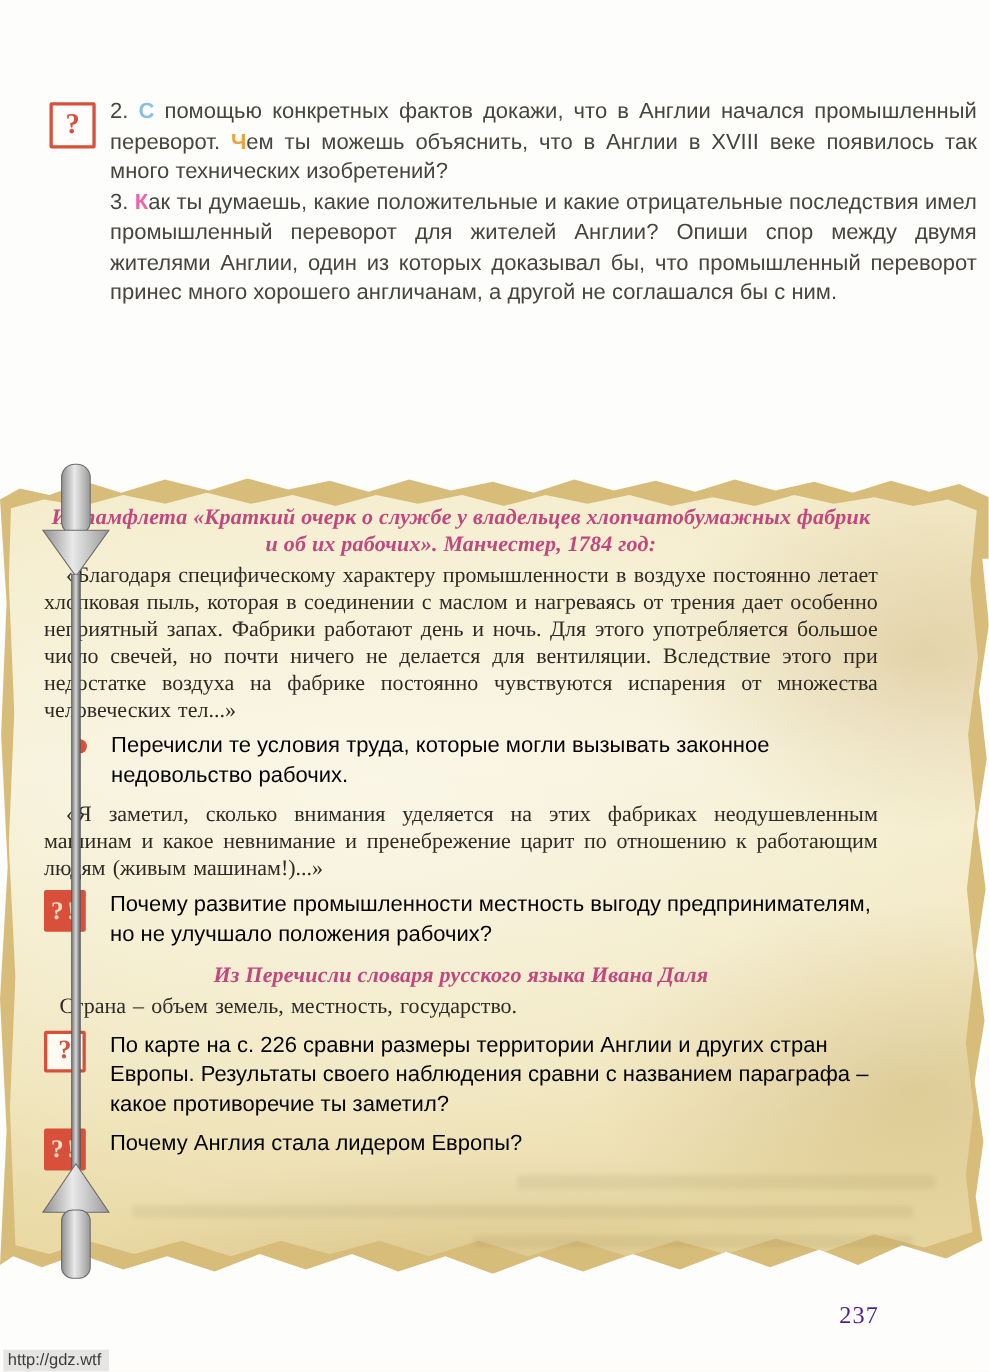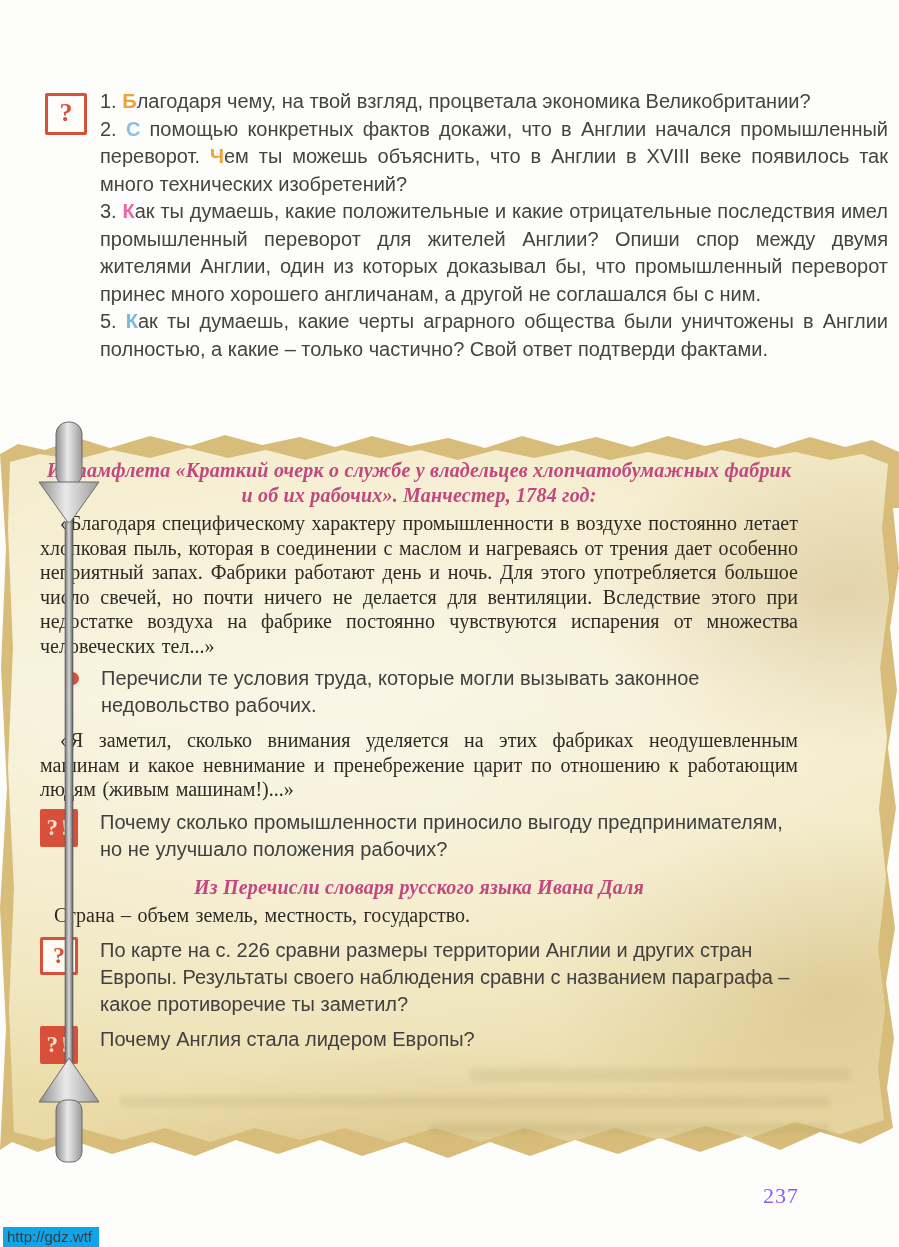--- a/index.html
+++ b/index.html
@@ -52,53 +52,51 @@
   .ghost{position:absolute;background:rgba(115,95,55,.09);filter:blur(2px);border-radius:4px;}
 
   .parch-content{position:absolute;left:40px;top:30px;width:758px;}
   .ph{font:italic 600 20px/25px "Liberation Serif","DejaVu Serif",serif;color:#c3477f;
       text-align:center;margin:0 0 3px;letter-spacing:.2px;}
   .pq{font:20px/24.5px "Liberation Serif","DejaVu Serif",serif;color:#2e2a24;
       text-align:justify;text-indent:20px;word-spacing:1.5px;margin:0 0 7px;}
   .pp{text-indent:0;text-align:left;margin:0 0 10px 14px;}
   .pi{display:flex;align-items:flex-start;margin:0 0 8px;}
   .pi p{flex:1;margin:0 0 0 22px;font:20px/27px "Liberation Sans","DejaVu Sans",sans-serif;
-        color:#404040;text-align:left;}
+        color:#000000;text-align:left;}
   .pb{margin:0 0 9px;}
   .dot{flex:none;width:13px;height:13px;border-radius:50%;background:#d8503a;margin:7px 0 0 26px;}
   .pb p{margin-left:22px;}
   .ibox{flex:none;width:38px;height:38px;border-radius:2px;text-align:center;}
   .ibox-bang{background:#d8503a;color:#f9ddc8;font:700 23px/38px "Liberation Serif",serif;letter-spacing:3px;}
   .ibox-mark{background:#fdfbf2;border:3px solid #d8503a;width:32px;height:32px;
              color:#d8503a;font:700 24px/31px "Liberation Serif",serif;}
   .parch-content > :nth-child(5){margin-bottom:12px;}
   .parch-content > :nth-child(9){margin-bottom:10px;}
   .parch-content > :nth-child(10){margin-bottom:18px;}
 
   
   .arrow{position:absolute;left:28px;top:420px;z-index:5;}
 
   
   .pgnum{position:absolute;left:763px;top:1182px;font:22px/28px "Liberation Serif","DejaVu Serif",serif;
-         color:#8b5cf6;letter-spacing:1px;}
-  .url{position:absolute;left:3px;top:1227px;background:#0ea5e9;color:#3d3d3d;
+         color:#4c1d95;letter-spacing:1px;}
+  .url{position:absolute;left:3px;top:1227px;background:#e5e5e5;color:#3d3d3d;
        font:15px/19px "Liberation Sans","DejaVu Sans",sans-serif;padding:0 7px 1px 4px;}
 </style>
 </head>
 <body>
 
 <div class="page">
 
   <section class="top-block">
     <div class="qbox">?</div>
     <div class="q-list">
-        <p><span class="q-num">1. </span><span class="q-lead" style="color: rgb(240, 161, 60);">Б</span><span>лагодаря чему, на твой взгляд, процветала экономика Великобритании?</span></p>
         <p><span class="q-num">2. </span><span class="q-lead" style="color: rgb(139, 191, 227);">С</span><span> помощью конкретных фактов докажи, что в Англии начался промышленный переворот. </span><span class="q-lead" style="color: rgb(240, 161, 60);">Ч</span><span>ем ты можешь объяснить, что в Англии в XVIII веке появилось так много технических изобретений?</span></p>
         <p><span class="q-num">3. </span><span class="q-lead" style="color: rgb(238, 100, 164);">К</span><span>ак ты думаешь, какие положительные и какие отрицательные последствия имел промышленный переворот для жителей Англии? Опиши спор между двумя жителями Англии, один из которых доказывал бы, что промышленный переворот принес много хорошего англичанам, а другой не соглашался бы с ним.</span></p>
-        <p><span class="q-num">5. </span><span class="q-lead" style="color: rgb(121, 183, 222);">К</span><span>ак ты думаешь, какие черты аграрного общества были уничтожены в Англии полностью, а какие – только частично? Свой ответ подтверди фактами.</span></p>
       </div>
   </section>
 
   <svg class="arrow" width="82" height="748" viewBox="0 0 82 748">
     <defs>
       <linearGradient id="shaftG" x1="0" y1="0" x2="1" y2="0">
         <stop offset="0" stop-color="#8f8f8f"></stop>
           <stop offset="0.45" stop-color="#e9e9e9"></stop>
         <stop offset="1" stop-color="#9a9a9a"></stop>
       </linearGradient>
@@ -123,21 +121,21 @@
     <div class="parch-content">
         <p class="ph">Из памфлета «Краткий очерк о службе у владельцев хлопчатобумажных фабрик и об их рабочих». Манчестер, 1784 год:</p>
         <p class="pq">«Благодаря специфическому характеру промышленности в воздухе постоянно летает хлопковая пыль, которая в соединении с маслом и нагреваясь от трения дает особенно неприятный запах. Фабрики работают день и ночь. Для этого употребляется большое число свечей, но почти ничего не делается для вентиляции. Вследствие этого при недостатке воздуха на фабрике постоянно чувствуются испарения от множества человеческих тел...»</p>
         <div class="pi pb">
           <span class="dot"></span>
           <p>Перечисли те условия труда, которые могли вызывать законное недовольство рабочих.</p>
         </div>
         <p class="pq">«Я заметил, сколько внимания уделяется на этих фабриках неодушевленным машинам и какое невнимание и пренебрежение царит по отношению к работающим людям (живым машинам!)...»</p>
         <div class="pi">
           <span class="ibox ibox-bang">?!</span>
-          <p>Почему сколько промышленности приносило выгоду предпринимателям, но не улучшало положения рабочих?</p>
+          <p>Почему развитие промышленности местность выгоду предпринимателям, но не улучшало положения рабочих?</p>
         </div>
         <p class="ph">Из Перечисли словаря русского языка Ивана Даля</p>
         <p class="pq pp">Страна – объем земель, местность, государство.</p>
         <div class="pi">
           <span class="ibox ibox-mark">?</span>
           <p>По карте на с. 226 сравни размеры территории Англии и других стран Европы. Результаты своего наблюдения сравни с названием параграфа – какое противоречие ты заметил?</p>
         </div>
         <div class="pi">
           <span class="ibox ibox-bang">?!</span>
           <p>Почему Англия стала лидером Европы?</p>

